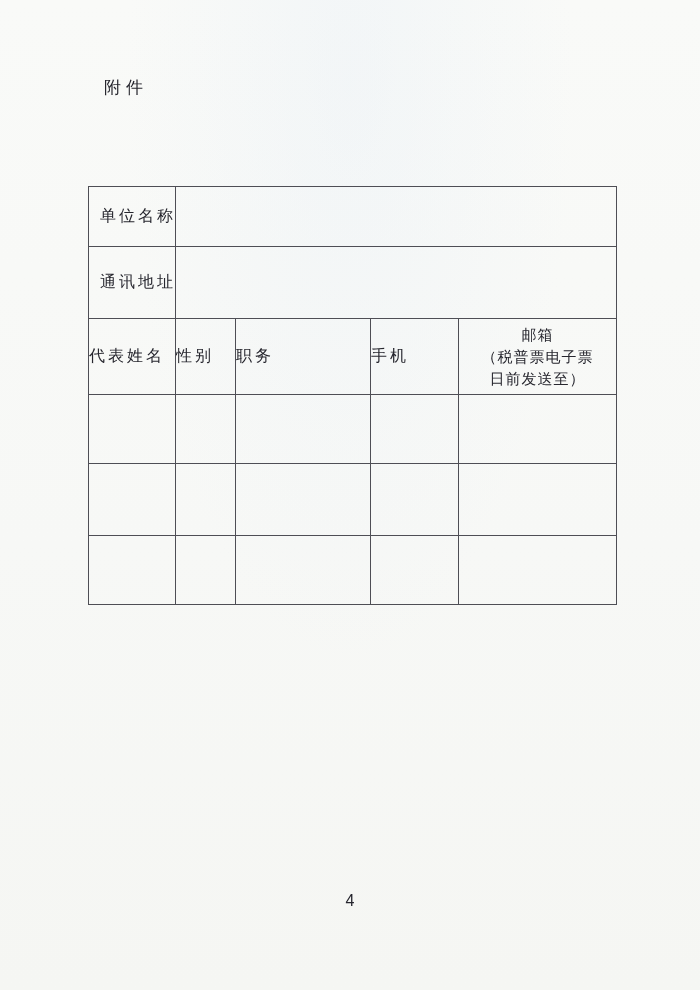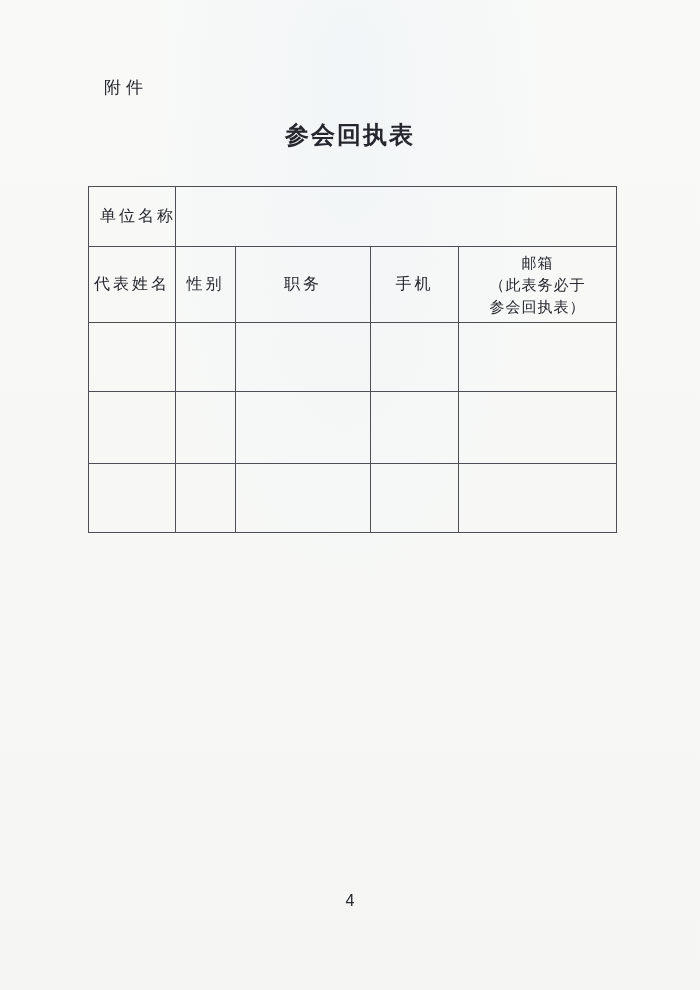--- a/index.html
+++ b/index.html
@@ -59,21 +59,20 @@
   tr.r5 { height: 72px; }
   tr.r6 { height: 69px; }
   tr.r7 { height: 71px; }
   tr.r8 { height: 80px; }
   .label-cell {
     padding-left: 11px !important;
     letter-spacing: 3px;
     white-space: nowrap;
   }
   .center-cell {
-    text-align: center;
     letter-spacing: 3px;
   }
   .email-cell {
     text-align: center;
     font-size: 15px;
     line-height: 22px;
     letter-spacing: 1px;
     margin-left: 12px;
   }
   .invoice-label {
@@ -102,47 +101,50 @@
     font-size: 16px;
   }
 </style>
 </head>
 <body>
 
 <div class="paper">
 
   <div class="attachment">附件</div>
 
-  <div class="doc-title">参会回执表</div>
 
   <table class="reply-form">
     <colgroup>
       <col style="width:87px">
       <col style="width:60px">
       <col style="width:135px">
       <col style="width:88px">
       <col style="width:158px">
     </colgroup>
 
     <tbody>
         <tr class="r1">
       <td class="label-cell">单位名称</td>
       <td colspan="4"></td>
     </tr>
 
+    <tr class="r2">
+      <td class="label-cell">通讯地址</td>
+      <td colspan="4"></td>
+    </tr>
 
     <tr class="r3">
       <td class="center-cell">代表姓名</td>
       <td class="center-cell">性别</td>
       <td class="center-cell">职务</td>
       <td class="center-cell">手机</td>
       <td class="email-cell">
         <div>邮箱</div>
-        <div>（此表务必于</div>
-        <div>参会回执表）</div>
+        <div>（税普票电子票</div>
+        <div>日前发送至）</div>
       </td>
     </tr>
 
     <tr class="r4">
       <td></td>
       <td></td>
       <td></td>
       <td></td>
       <td></td>
     </tr>

